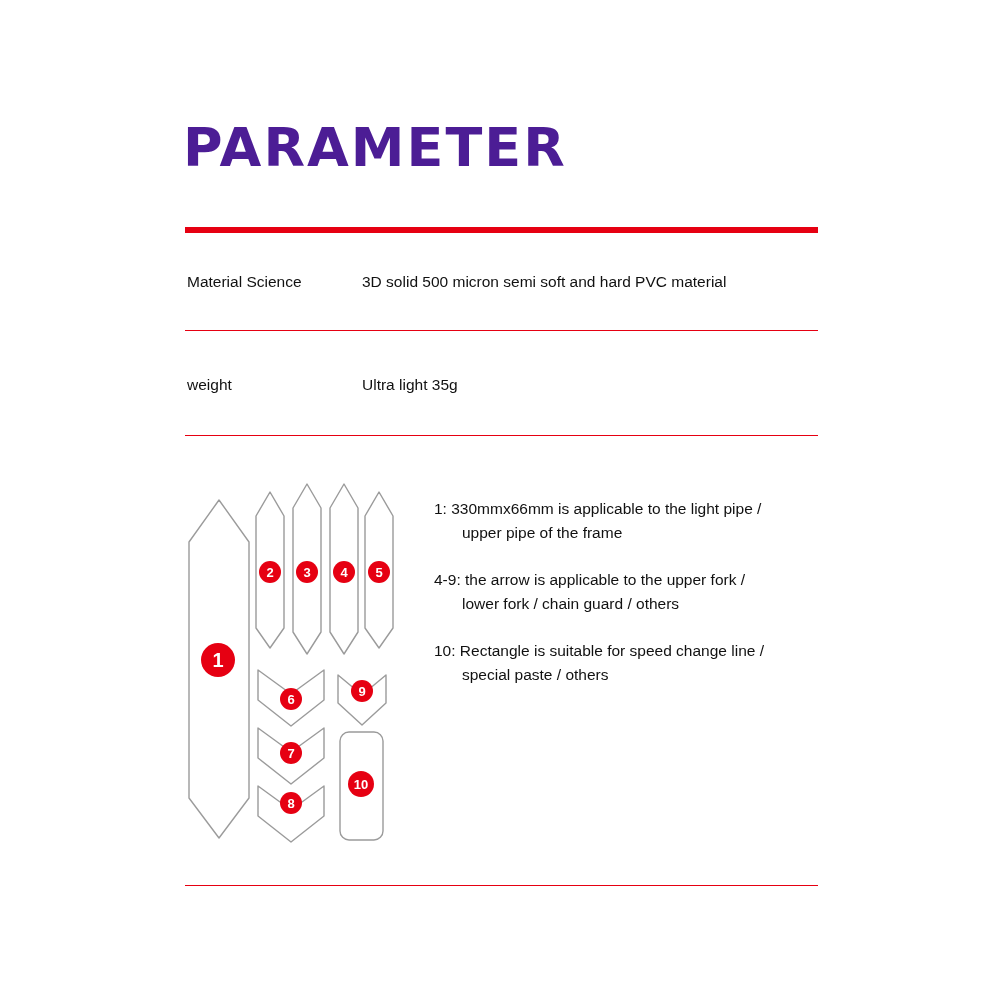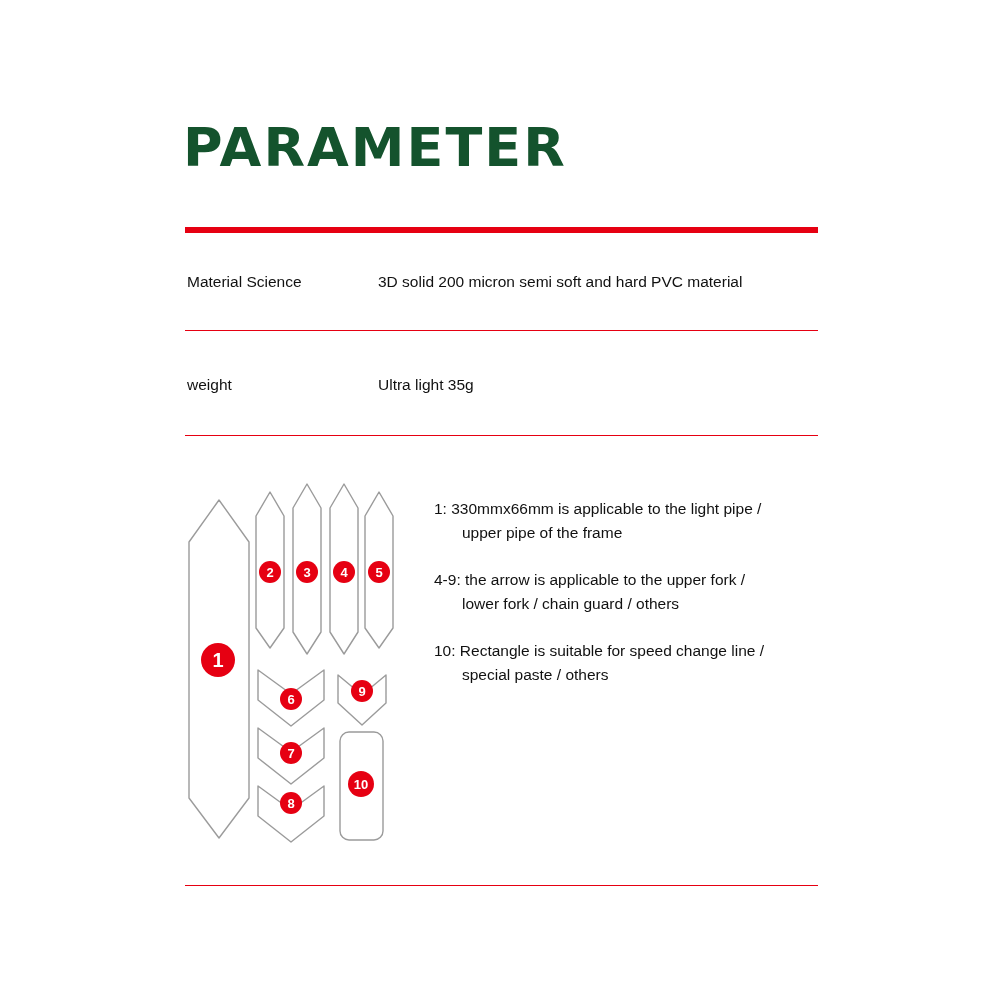--- a/index.html
+++ b/index.html
@@ -4,26 +4,26 @@
 <style>
   :root { --accent:#e60012; --outline:#9b9b9b; --ink:#111111; }
   html,body{margin:0;padding:0;background:#ffffff;}
   .page{
     position:relative;width:1001px;height:1001px;background:#ffffff;
     font-family:"Liberation Sans", sans-serif;color:var(--ink);overflow:hidden;
   }
   .title{
     position:absolute;left:183px;top:116px;margin:0;
     font-family:"DejaVu Sans", sans-serif;font-weight:bold;
-    font-size:54px;letter-spacing:2px;color:#14532d;
+    font-size:54px;letter-spacing:2px;color:#4c1d95;
   }
   .rule-thick{position:absolute;left:185px;top:227px;width:633px;height:6px;background:var(--accent);}
   .rule-thin{position:absolute;left:185px;width:633px;height:1px;background:var(--accent);}
   .rule-a{top:330px;} .rule-b{top:435px;} .rule-c{top:885px;}
-  .spec-row{position:absolute;left:187px;width:631px;display:flex;font-size:15.5px;gap:16px;}
+  .spec-row{position:absolute;left:187px;width:631px;display:flex;font-size:15.5px;}
   .spec-row.r1{top:273px;} .spec-row.r2{top:376px;align-items:center;}
   .spec-label{width:175px;flex:0 0 175px;}
   .spec-value{flex:1;}
   .diagram{position:absolute;left:185px;top:480px;width:250px;height:370px;}
   .diagram svg{position:absolute;left:0;top:0;}
   .shape{fill:#ffffff;stroke:var(--outline);stroke-width:1.4;stroke-linejoin:round;}
   .badge{
     position:absolute;width:22px;height:22px;border-radius:50%;
     background:var(--accent);color:#ffffff;font-weight:bold;font-size:13px;
     display:flex;align-items:center;justify-content:center;line-height:1;
@@ -37,21 +37,21 @@
 </head>
 <body>
 
 <div class="page">
 
   <h1 class="title">PARAMETER</h1>
   <div class="rule-thick"></div>
 
   <div class="spec-row r1">
     <div class="spec-label">Material Science</div>
-    <div class="spec-value">3D solid 200 micron semi soft and hard PVC material</div>
+    <div class="spec-value">3D solid 500 micron semi soft and hard PVC material</div>
   </div>
   <div class="rule-thin rule-a"></div>
 
   <div class="spec-row r2">
     <div class="spec-label">weight</div>
     <div class="spec-value">Ultra light 35g</div>
   </div>
   <div class="rule-thin rule-b"></div>
 
   <div class="diagram">

